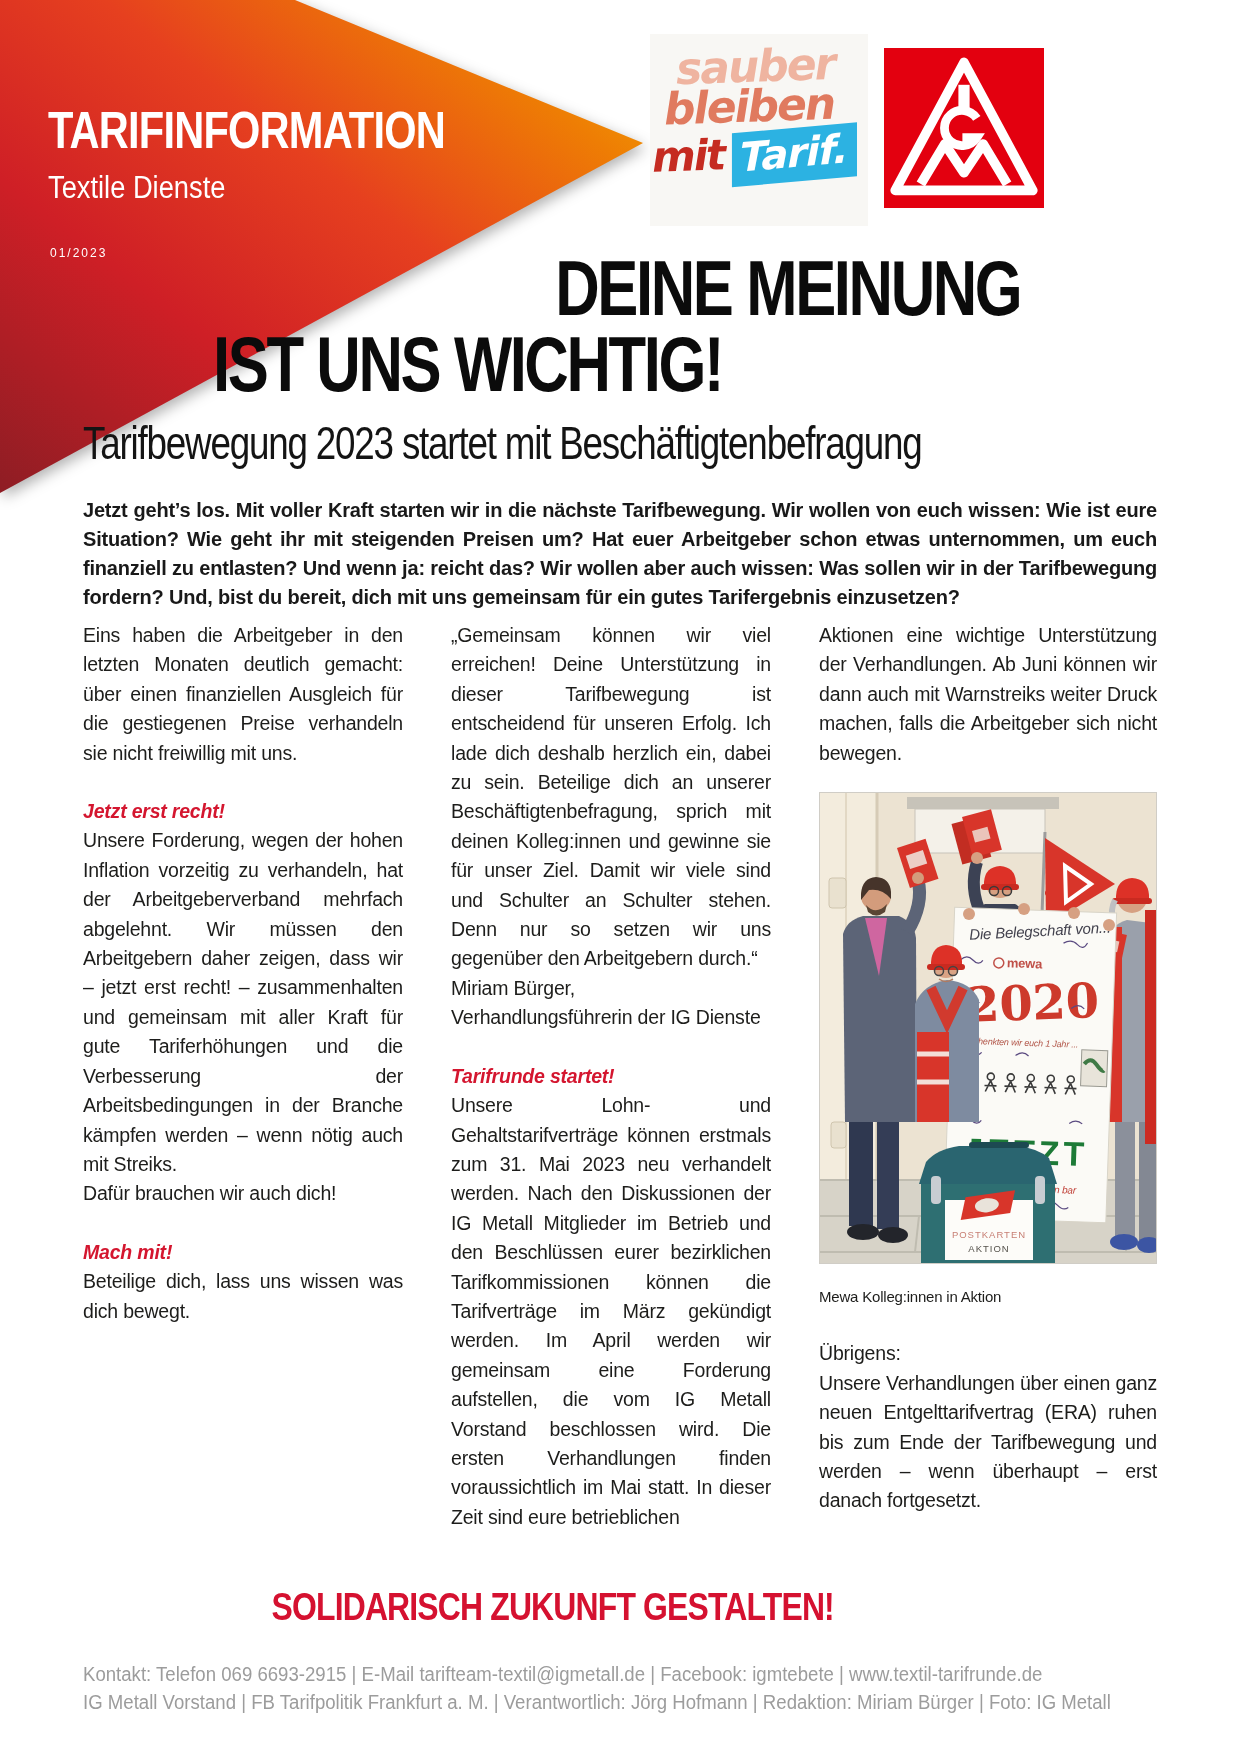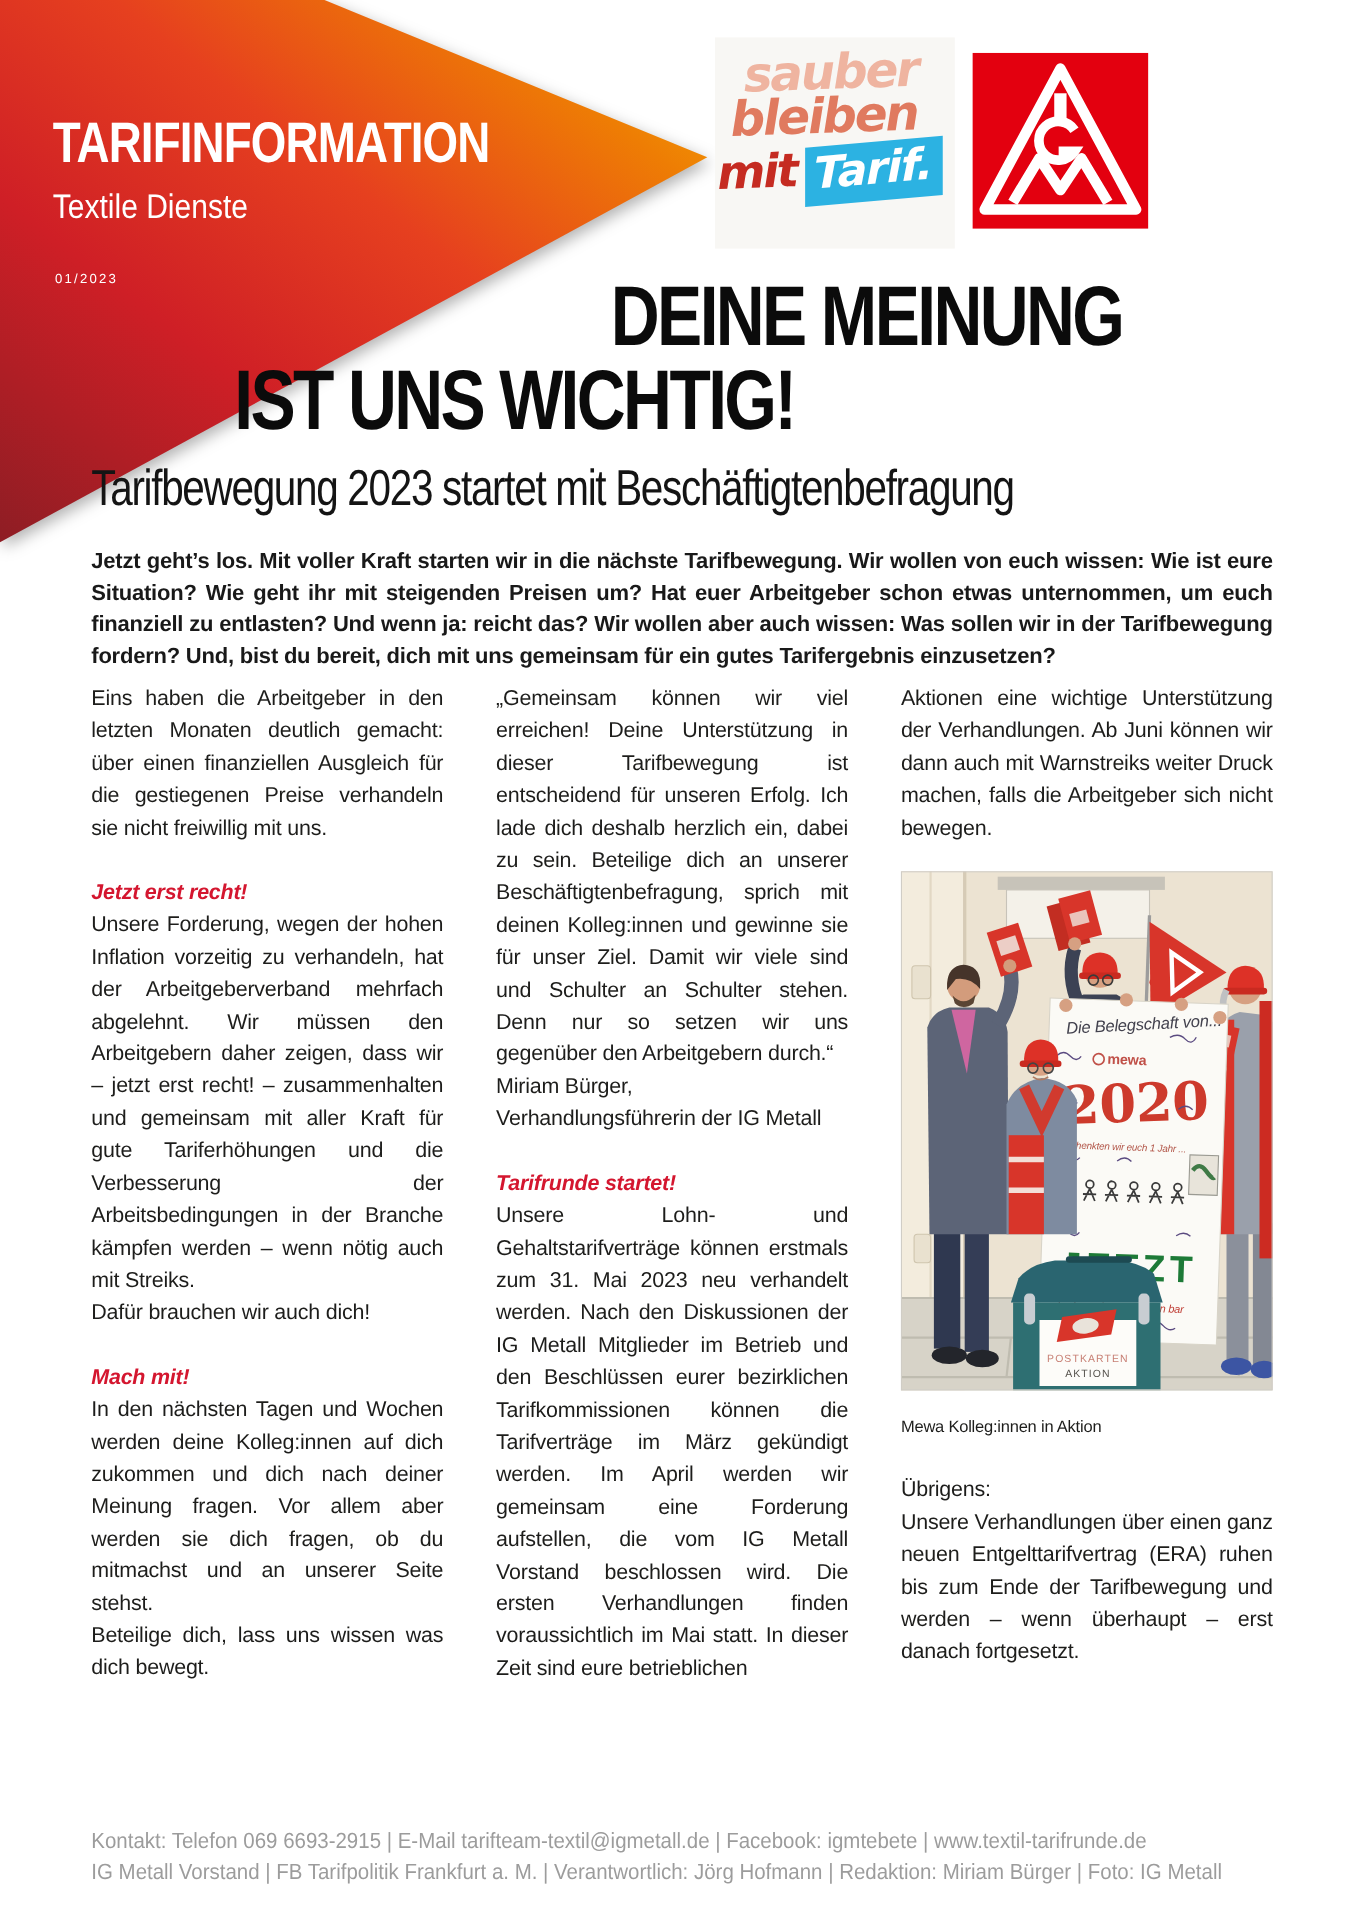--- a/index.html
+++ b/index.html
@@ -94,28 +94,27 @@
   <div class="intro">Jetzt geht’s los. Mit voller Kraft starten wir in die nächste Tarifbewegung. Wir wollen von euch wissen: Wie ist eure Situation? Wie geht ihr mit steigenden Preisen um? Hat euer Arbeitgeber schon etwas unternommen, um euch finanziell zu entlasten? Und wenn ja: reicht das? Wir wollen aber auch wissen: Was sollen wir in der Tarifbewegung fordern? Und, bist du bereit, dich mit uns gemeinsam für ein gutes Tarifergebnis einzusetzen?</div>
 
   <div class="cols">
 
     <div class="col">
       <p>Eins haben die Arbeitgeber in den letzten Monaten deutlich gemacht: über einen finanziellen Ausgleich für die gestiegenen Preise verhandeln sie nicht freiwillig mit uns.</p>
       <p class="redhead">Jetzt erst recht!</p>
       <p>Unsere Forderung, wegen der hohen Inflation vorzeitig zu verhandeln, hat der Arbeitgeberverband mehrfach abgelehnt. Wir müssen den Arbeitgebern daher zeigen, dass wir – jetzt erst recht! – zusammenhalten und gemeinsam mit aller Kraft für gute Tariferhöhungen und die Verbesserung der Arbeitsbedingungen in der Branche kämpfen werden – wenn nötig auch mit Streiks.</p>
       <p>Dafür brauchen wir auch dich!</p>
       <p class="redhead">Mach mit!</p>
-      <p>In den nächsten Tagen und Wochen werden deine Kolleg:innen auf dich zukommen und dich nach deiner Meinung fragen. Vor allem aber werden sie dich fragen, ob du mitmachst und an unserer Seite stehst.</p>
       <p>Beteilige dich, lass uns wissen was dich bewegt.</p>
     </div>
 
     <div class="col">
       <p>„Gemeinsam können wir viel erreichen! Deine Unterstützung in dieser Tarifbewegung ist entscheidend für unseren Erfolg. Ich lade dich deshalb herzlich ein, dabei zu sein. Beteilige dich an unserer Beschäftigtenbefragung, sprich mit deinen Kolleg:innen und gewinne sie für unser Ziel. Damit wir viele sind und Schulter an Schulter stehen. Denn nur so setzen wir uns gegenüber den Arbeitgebern durch.“</p>
       <p style="text-align:center">Miriam Bürger,</p>
-      <p style="text-align:left">Verhandlungsführerin der IG Metall</p>
+      <p style="text-align:left">Verhandlungsführerin der IG Dienste</p>
       <p class="redhead">Tarifrunde startet!</p>
       <p>Unsere Lohn- und Gehaltstarifverträge können erstmals zum 31. Mai 2023 neu verhandelt werden. Nach den Diskussionen der IG Metall Mitglieder im Betrieb und den Beschlüssen eurer bezirklichen Tarifkommissionen können die Tarifverträge im März gekündigt werden. Im April werden wir gemeinsam eine Forderung aufstellen, die vom IG Metall Vorstand beschlossen wird. Die ersten Verhandlungen finden voraussichtlich im Mai statt. In dieser Zeit sind eure betrieblichen</p>
     </div>
 
     <div class="col">
       <p>Aktionen eine wichtige Unterstützung der Verhandlungen. Ab Juni können wir dann auch mit Warnstreiks weiter Druck machen, falls die Arbeitgeber sich nicht bewegen.</p>
 
       <figure>
         <svg width="338" height="472" viewBox="0 0 338 472">
 
@@ -288,19 +287,22 @@
           <rect x="0" y="0" width="338" height="472" fill="none" stroke="#d0cdc6" stroke-width="2"></rect>
         </svg>
         <figcaption>Mewa Kolleg:innen in Aktion</figcaption>
       </figure>
 
       <p class="gap-top" style="text-align:right">Übrigens:</p>
       <p>Unsere Verhandlungen über einen ganz neuen Entgelttarifvertrag (ERA) ruhen bis zum Ende der Tarifbewegung und werden – wenn überhaupt – erst danach fortgesetzt.</p>
     </div>
   </div>
 
+  <div class="slogan-wrap">
+    <span class="slogan">SOLIDARISCH ZUKUNFT GESTALTEN!</span>
+  </div>
 
   <div class="footer">
     <div>Kontakt: Telefon 069 6693-2915 | E-Mail tarifteam-textil@igmetall.de | Facebook: igmtebete | www.textil-tarifrunde.de</div>
     <div>IG Metall Vorstand | FB Tarifpolitik Frankfurt a. M. | Verantwortlich: Jörg Hofmann | Redaktion: Miriam Bürger | Foto: IG Metall</div>
   </div>
 
 </div>
 
 </body></html>

